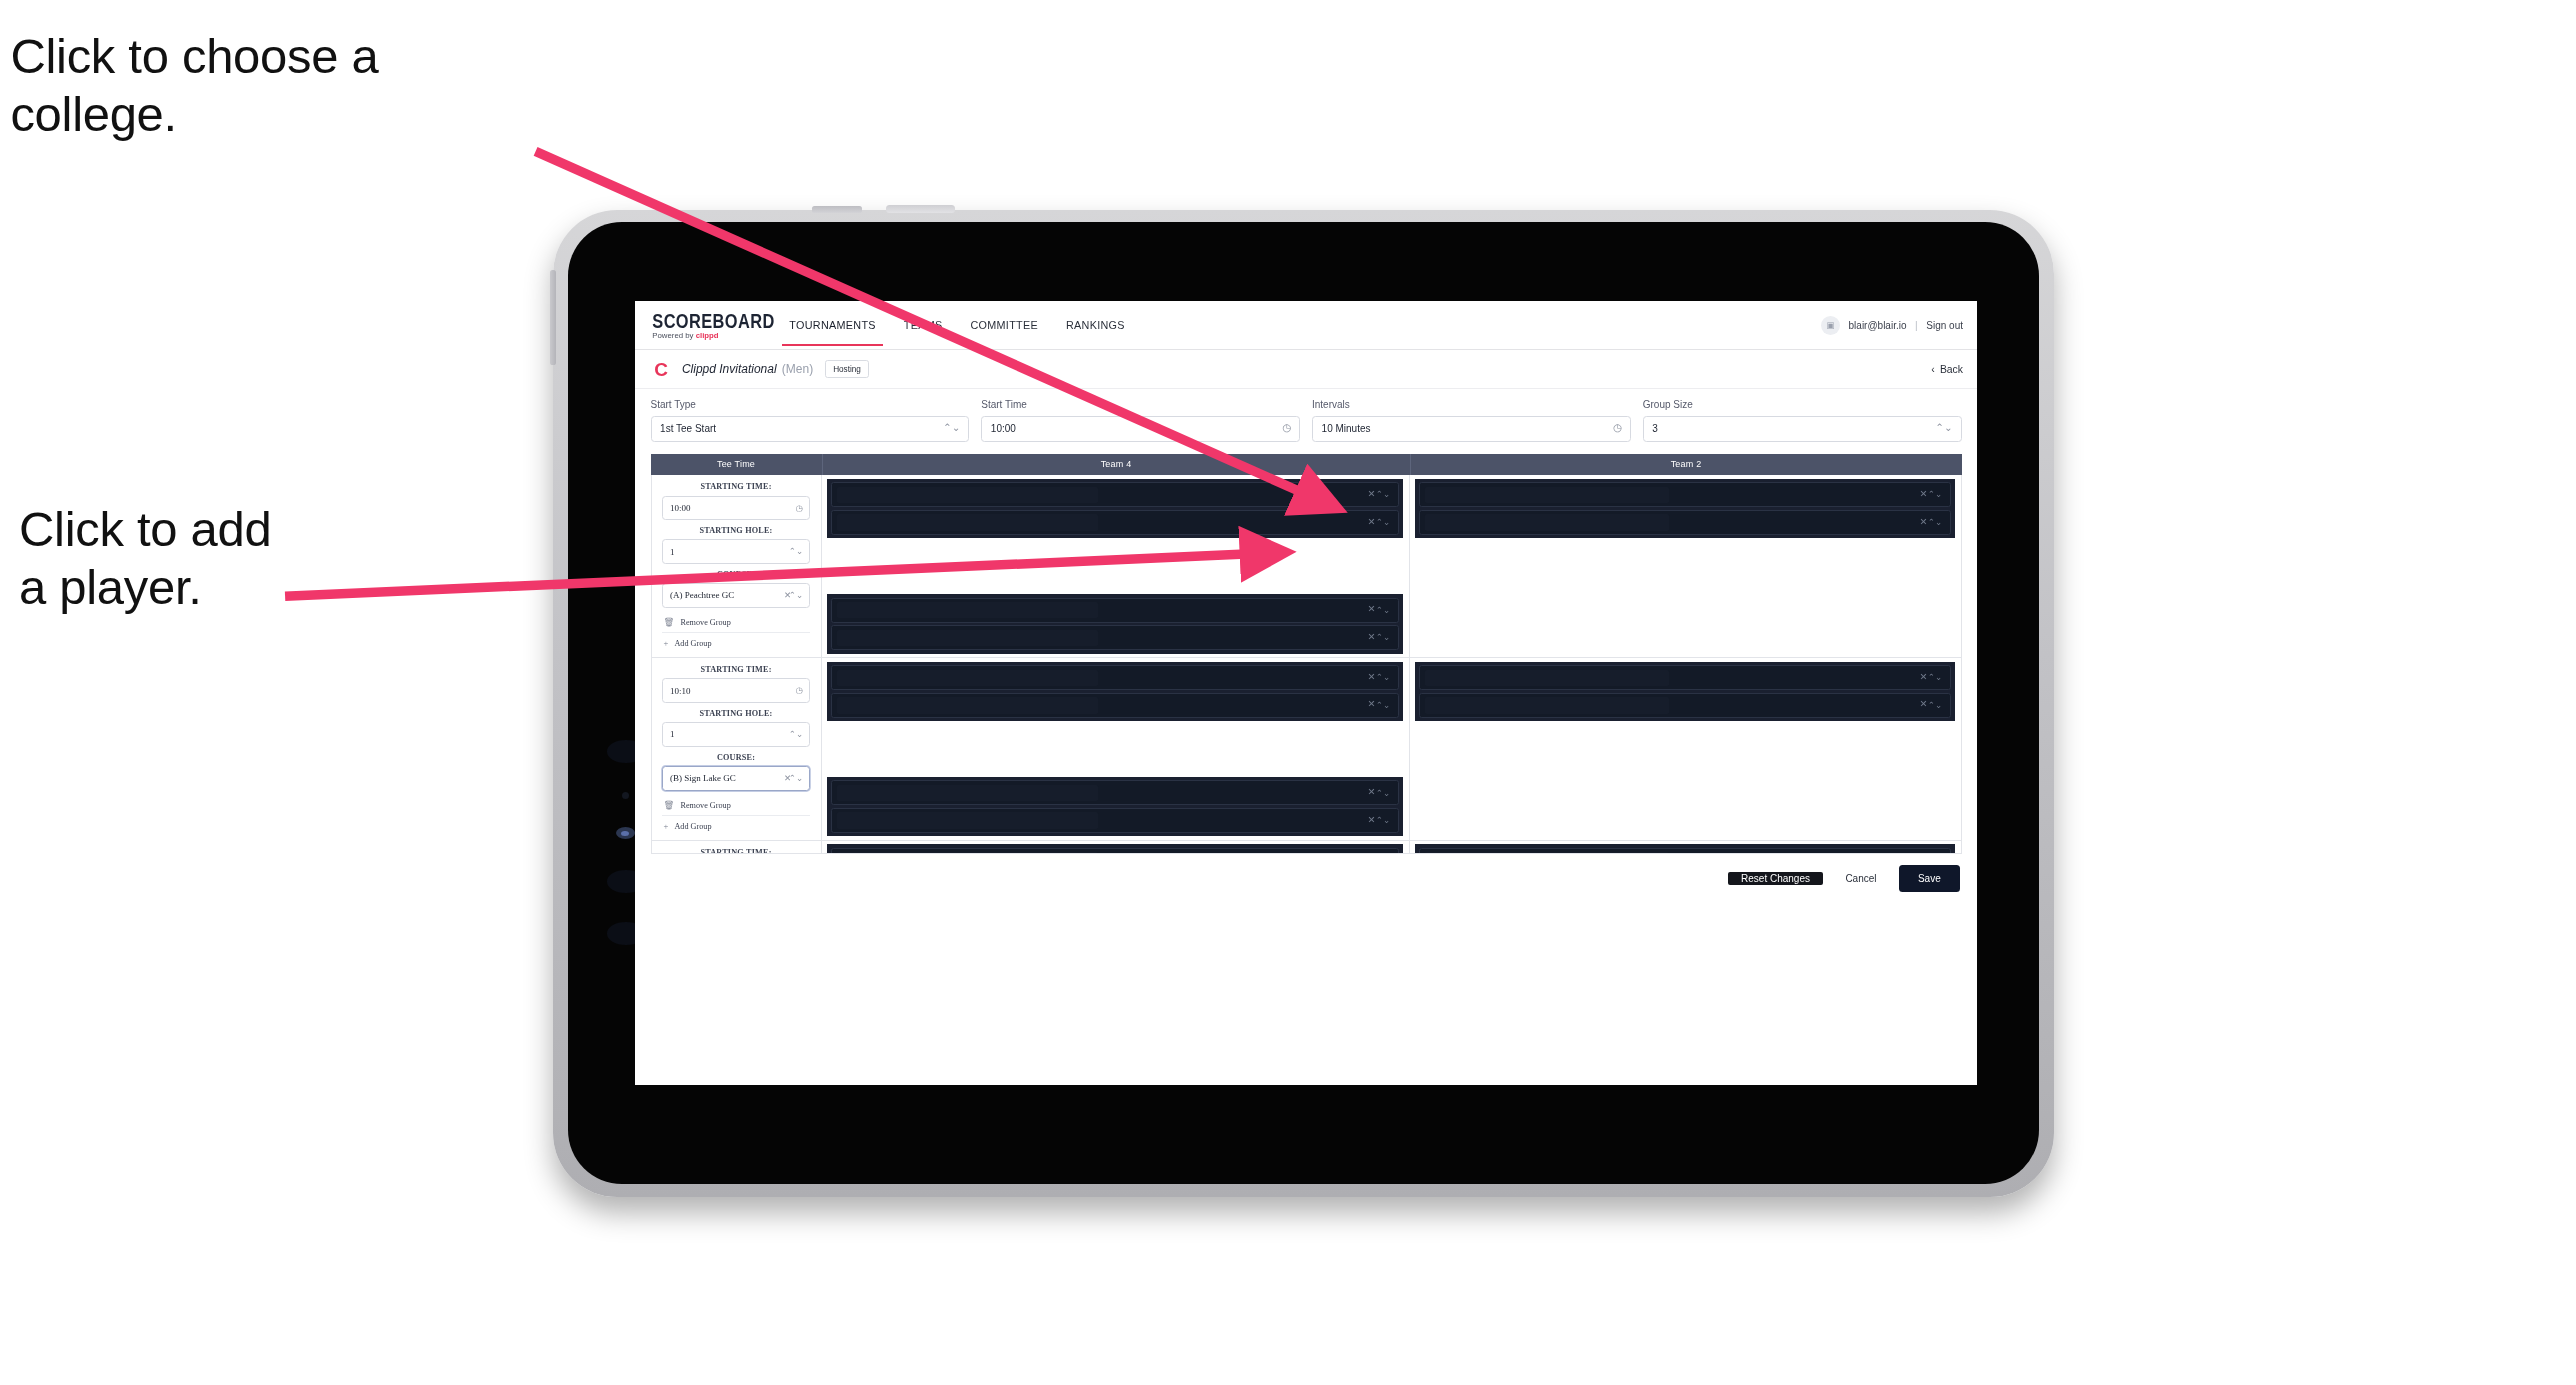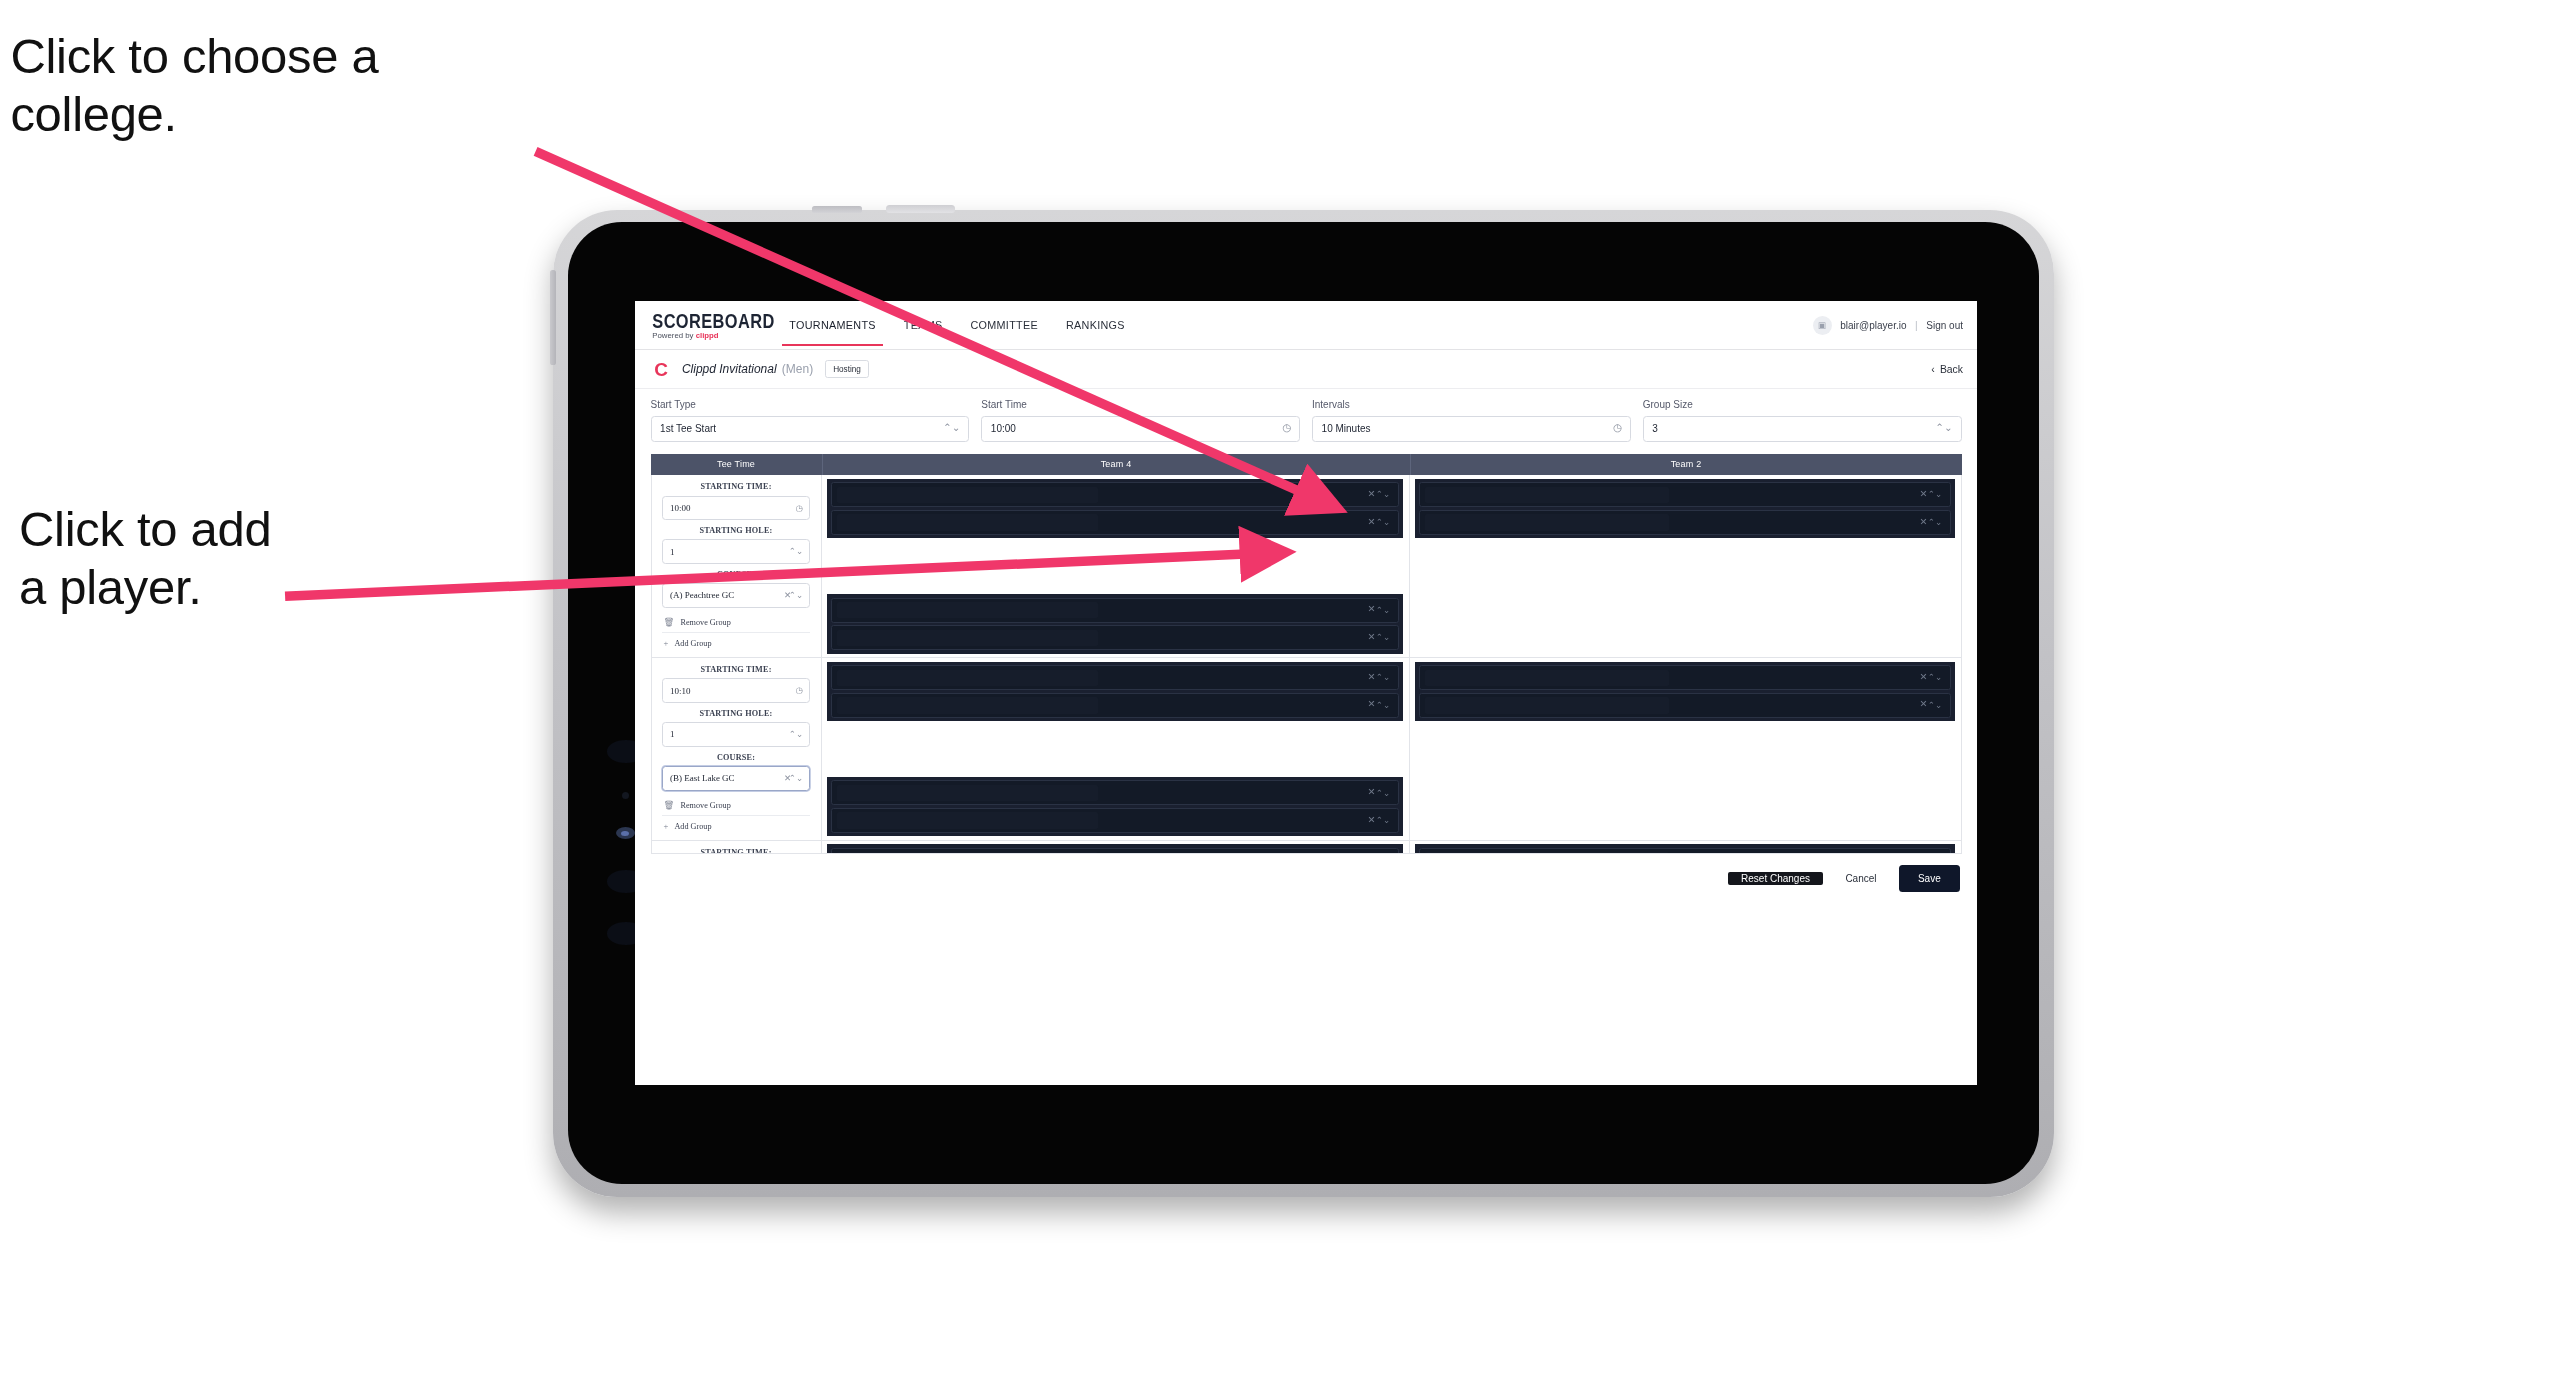--- a/index.html
+++ b/index.html
@@ -274,21 +274,21 @@
       <div class="logo-word">SCOREBOARD</div>
       <div class="logo-sub"><span>Powered by </span><b>clippd</b></div>
     </div>
     <div class="navtab active">TOURNAMENTS</div>
     <div class="navtab">TEAMS</div>
     <div class="navtab">COMMITTEE</div>
     <div class="navtab">RANKINGS</div>
 
     <div id="nav-right">
       <div id="avatar">▣</div>
-      <span>blair@player.io</span>
+      <span>blair@blair.io</span>
       <span class="divider-pipe">|</span>
       <span id="signout">Sign out</span>
     </div>
   </div>
 
   <div id="tbar">
     <div id="tlogo">C</div>
     <div id="tname">Clippd Invitational</div>
     <div id="tgender">(Men)</div>
     <div id="thost">Hosting</div>
@@ -413,21 +413,21 @@
             <span class="tee-input-val">10:10</span>
             <span class="tee-ic">◷</span>
           </div>
           <div class="tee-label">STARTING HOLE:</div>
           <div class="tee-input">
             <span class="tee-input-val">1</span>
             <span class="tee-ic">⌃⌄</span>
           </div>
           <div class="tee-label">COURSE:</div>
           <div class="tee-input focused">
-            <span class="tee-input-val">(B) East Lake GC</span>
+            <span class="tee-input-val">(B) Sign Lake GC</span>
             <span class="tee-ic2">✕</span>
             <span class="tee-ic">⌃⌄</span>
           </div>
           <div class="tee-action">
             <span class="ic">🗑</span>
             <span>Remove Group</span>
           </div>
           <div class="tee-sep"></div>
           <div class="tee-action">
             <span class="ic">+</span>

